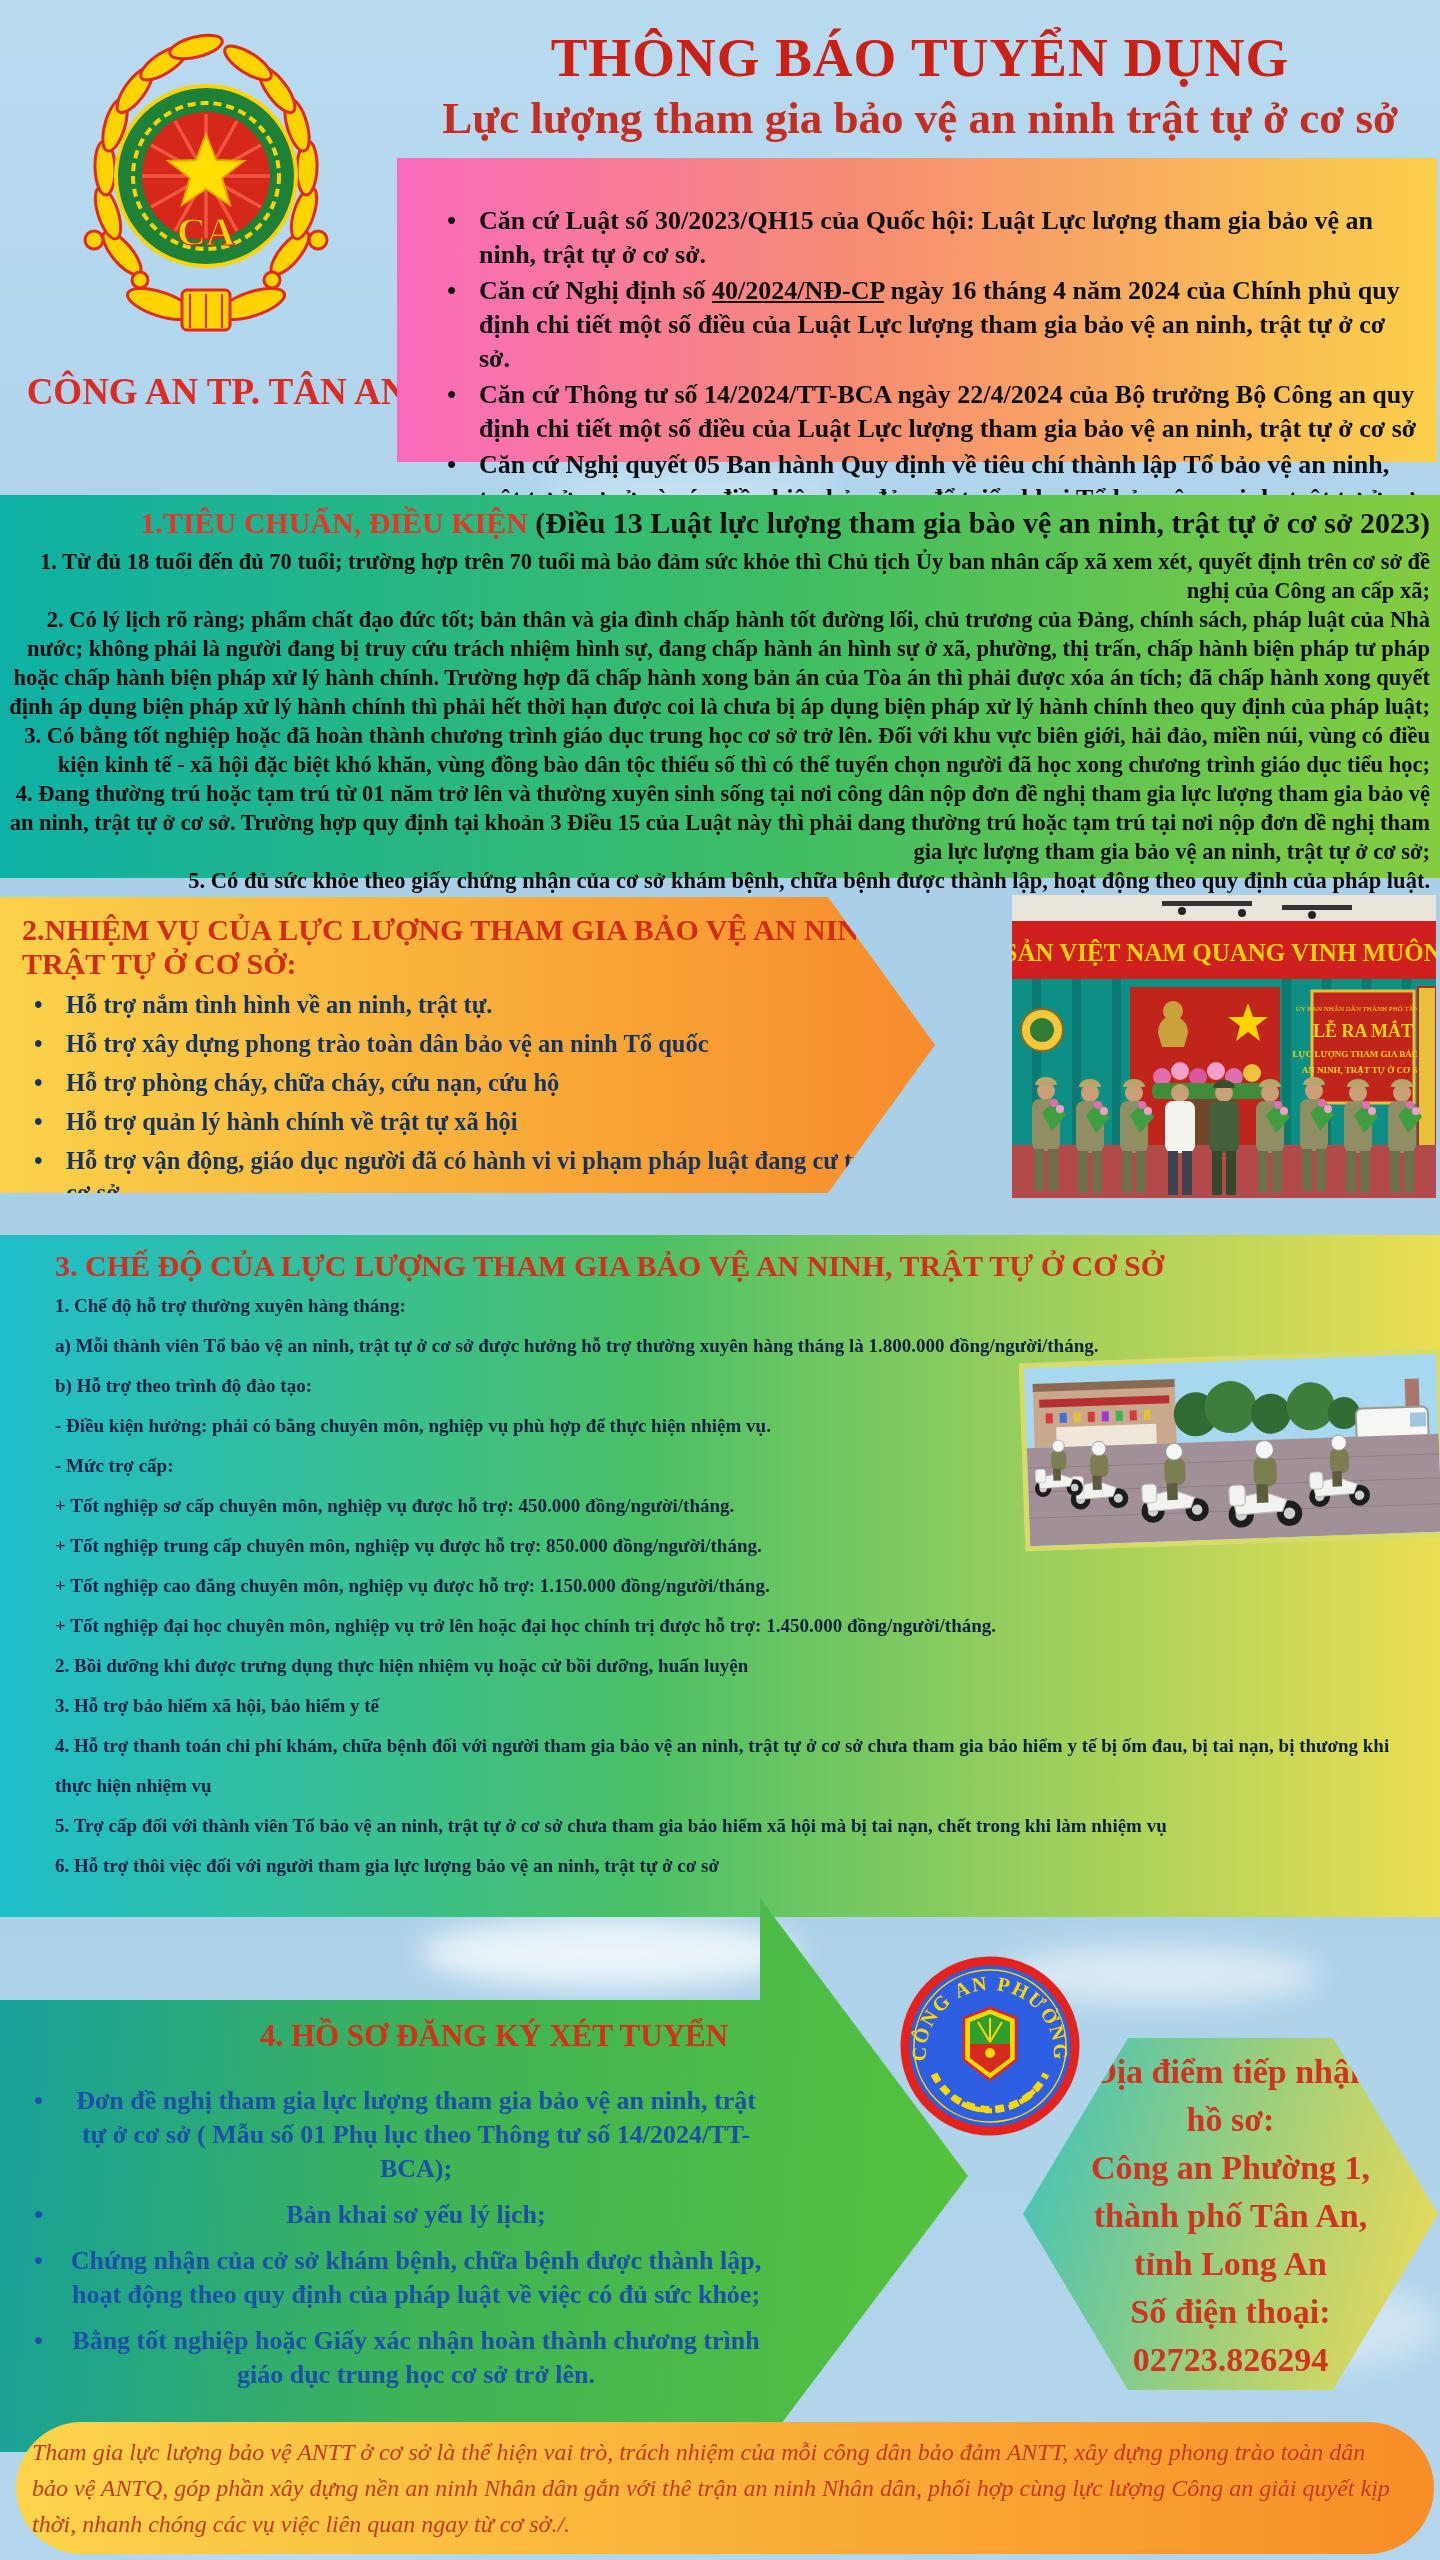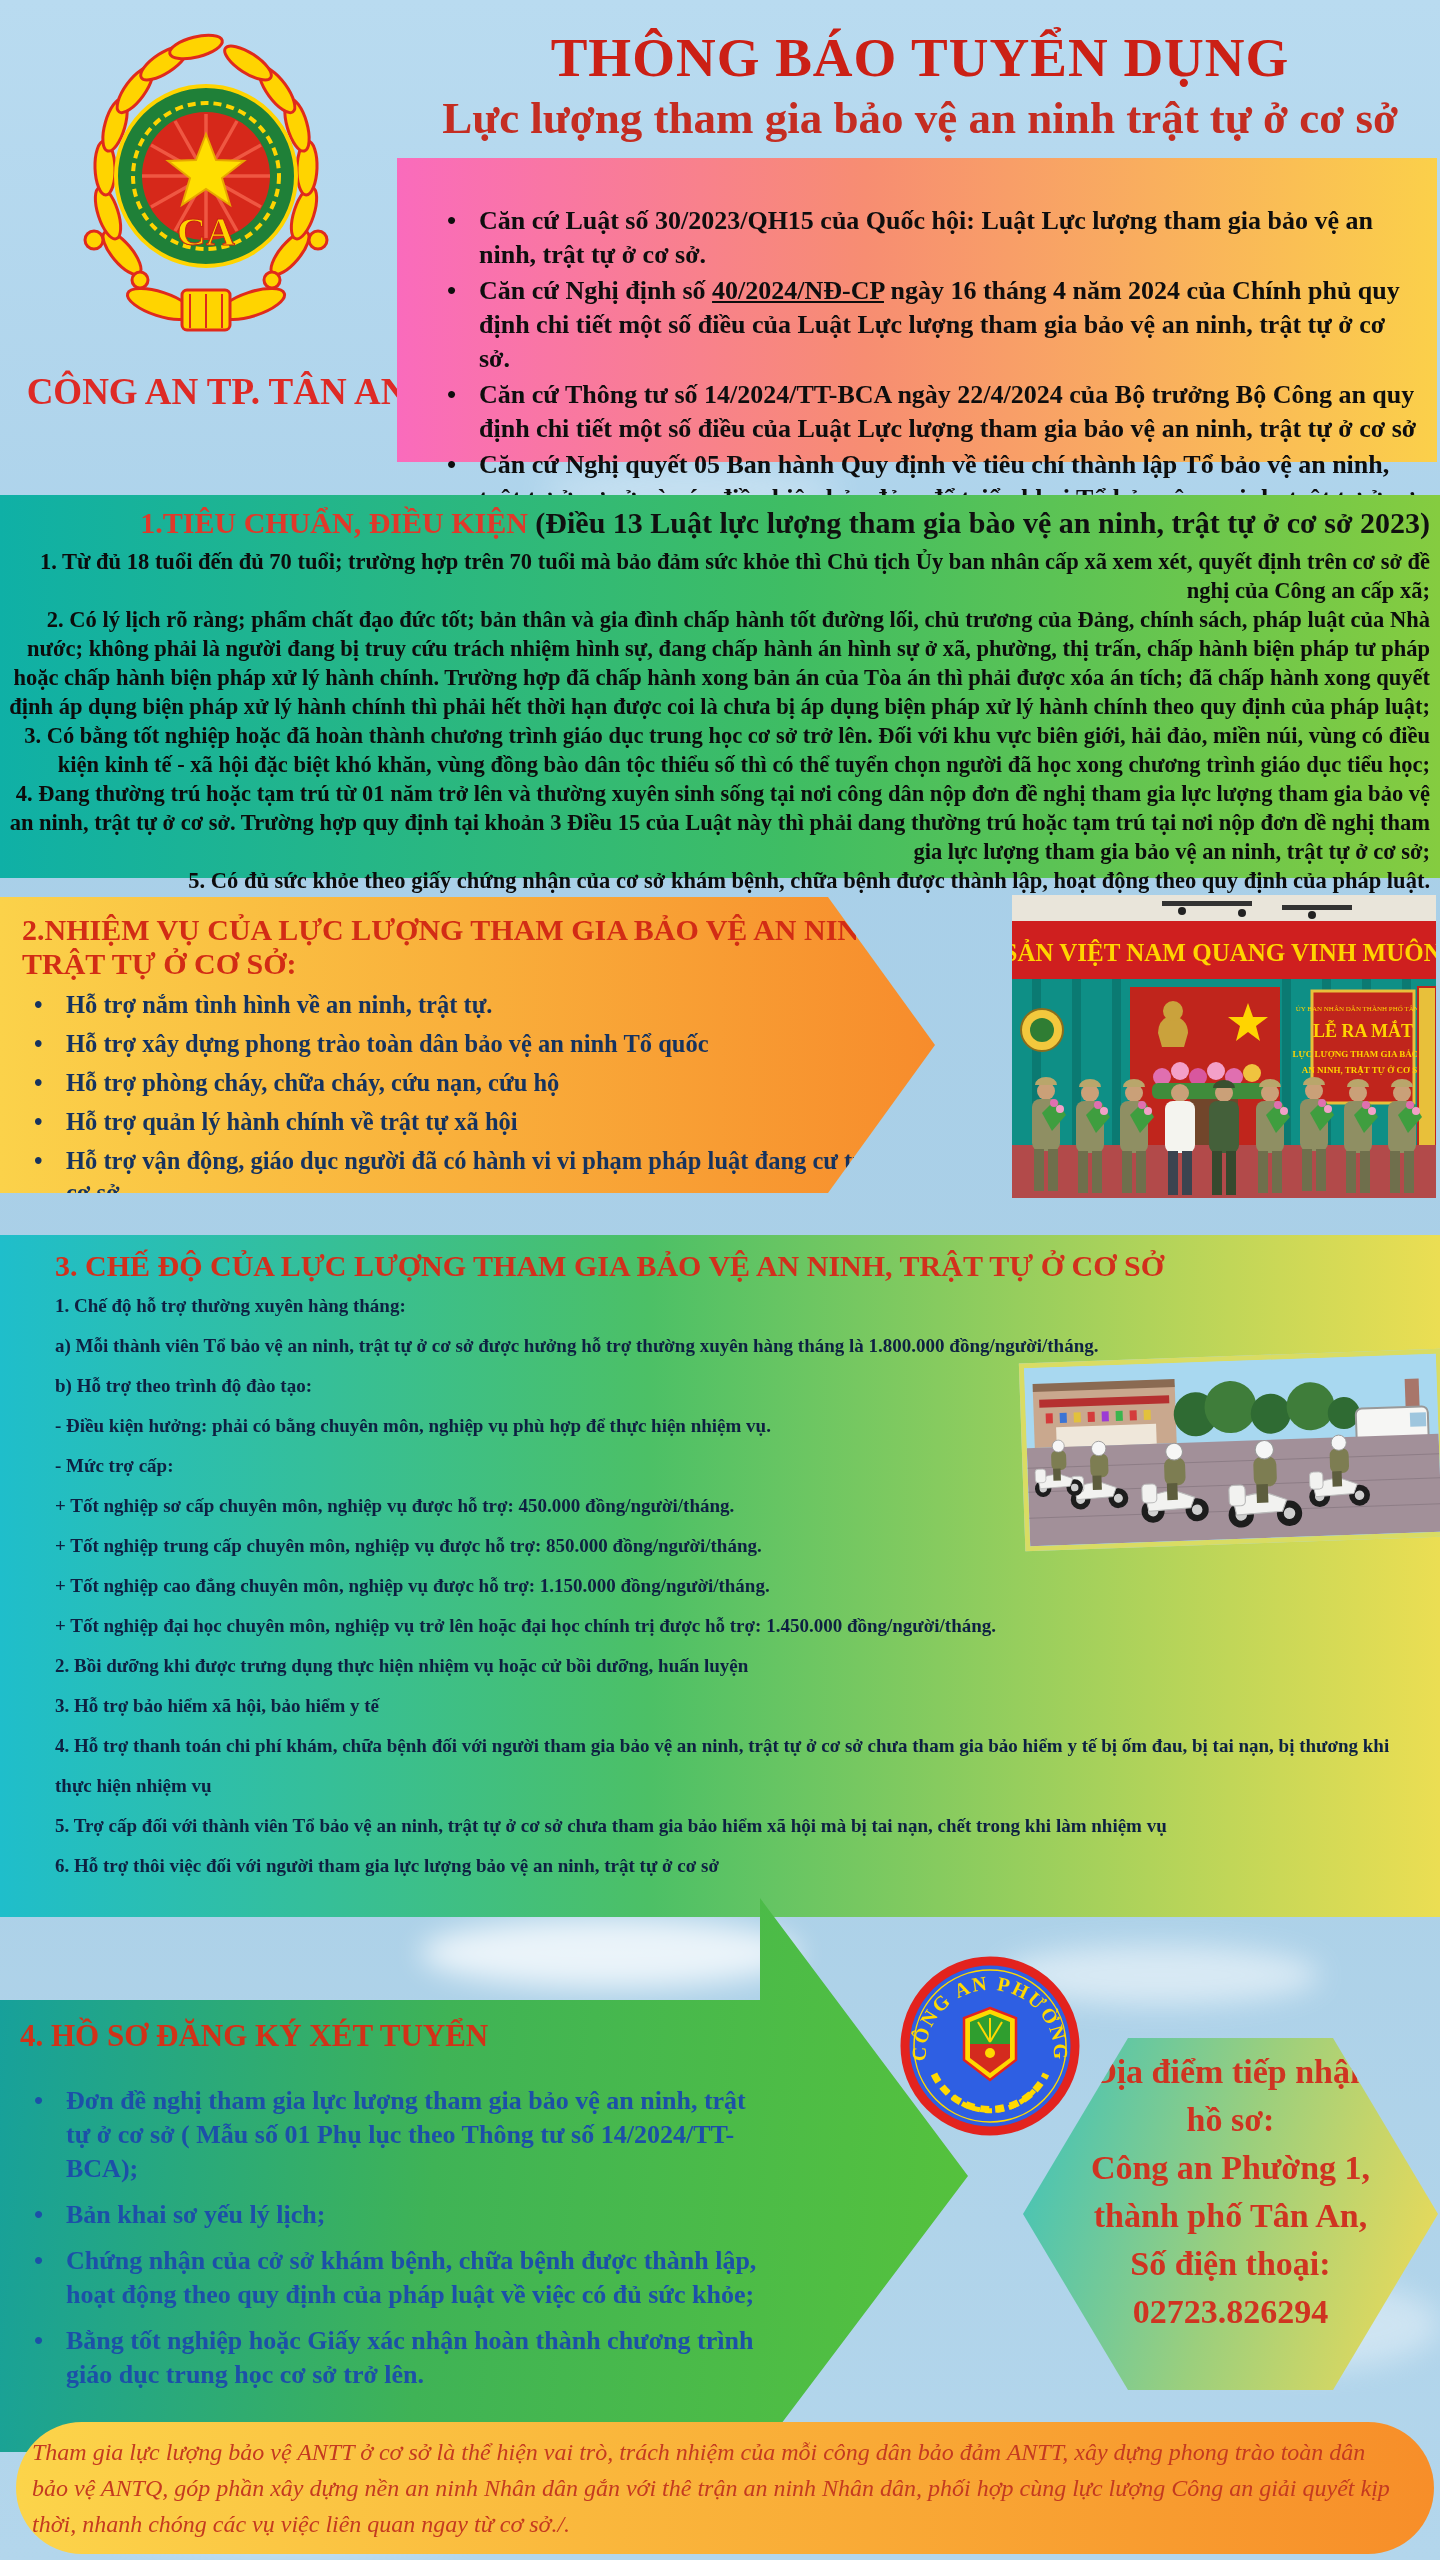--- a/index.html
+++ b/index.html
@@ -47,21 +47,21 @@
   .band3{left:0;top:1235px;width:1440px;height:682px;
          background:linear-gradient(90deg,#1fbecb 0%,#4cc066 45%,#ebde53 100%);
          box-sizing:border-box;padding:14px 20px 0 55px;}
   .band3 h2{margin:0 0 3px 0;font-size:30px;color:#d2301c;font-weight:bold;}
   .band3 p{margin:0;font-size:19px;line-height:40px;font-weight:bold;color:#0e2142;}
   .band3 p.narrow{max-width:960px;}
   
   .arrow4{left:0;top:1898px;width:968px;height:554px;
           background:linear-gradient(95deg,#16a09c 0%,#3fb356 45%,#56c23c 100%);
           clip-path:polygon(0 102px,760px 102px,760px 0,968px 278px,760px 554px,0 554px);
-          box-sizing:border-box;padding:120px 0 0 20px;}
+          box-sizing:border-box;padding:120px 0 0 20px;text-align:center;}
   .arrow4 h2{margin:0 0 30px 0;font-size:31px;color:#d23218;font-weight:bold;}
   .arrow4 li{list-style:none;position:relative;max-width:700px;padding-left:46px;
              margin:0 0 12px 0;font-size:26px;line-height:34px;font-weight:bold;color:#1c50a8;}
   .arrow4 li::before{content:"•";position:absolute;left:14px;top:0;}
   
   .badge2{left:900px;top:1956px;width:180px;height:180px;}
   .hexa{left:1023px;top:2038px;width:415px;height:352px;
         background:linear-gradient(105deg,#3cc2bd 0%,#9bcf7d 50%,#f4db55 100%);
         clip-path:polygon(0 50%,25.3% 0,74.7% 0,100% 50%,74.7% 100%,25.3% 100%);
         box-sizing:border-box;padding-top:10px;text-align:center;}
@@ -366,20 +366,21 @@
         <line x1="102" y1="66" x2="90" y2="86"></line>
     </g>
     <circle cx="90" cy="97" r="5" fill="#ffd900"></circle>
   </svg>
 
   <div class="abs hexa">
     <div>Địa điểm tiếp nhận</div>
     <div>hồ sơ:</div>
     <div>Công an Phường 1,</div>
     <div>thành phố Tân An,</div>
+    <div>tỉnh Long An</div>
     <div>Số điện thoại:</div>
     <div>02723.826294</div>
   </div>
 
   <div class="abs footer">
     <p>Tham gia lực lượng bảo vệ ANTT ở cơ sở là thể hiện vai trò, trách nhiệm của mỗi công dân bảo đảm ANTT, xây dựng phong trào toàn dân bảo vệ ANTQ, góp phần xây dựng nền an ninh Nhân dân gắn với thê trận an ninh Nhân dân, phối hợp cùng lực lượng Công an giải quyết kịp thời, nhanh chóng các vụ việc liên quan ngay từ cơ sở./.</p>
   </div>
 
 </div>
 

